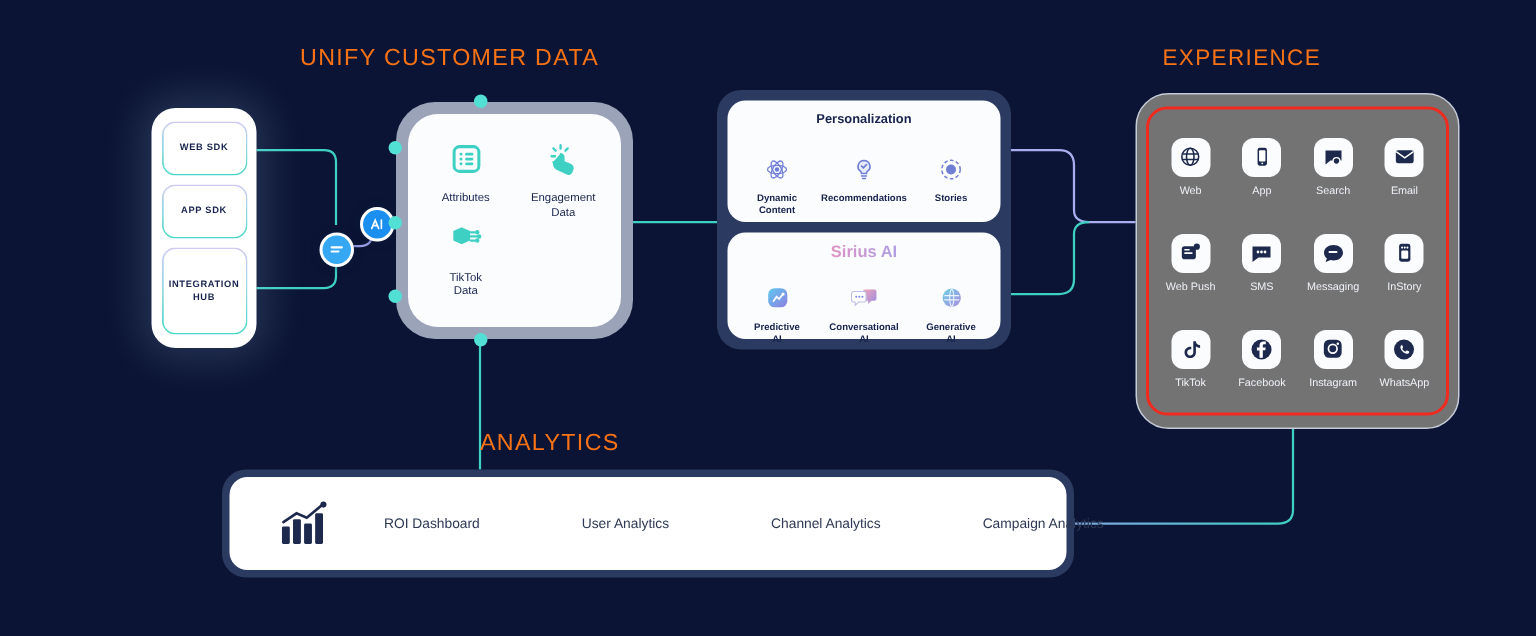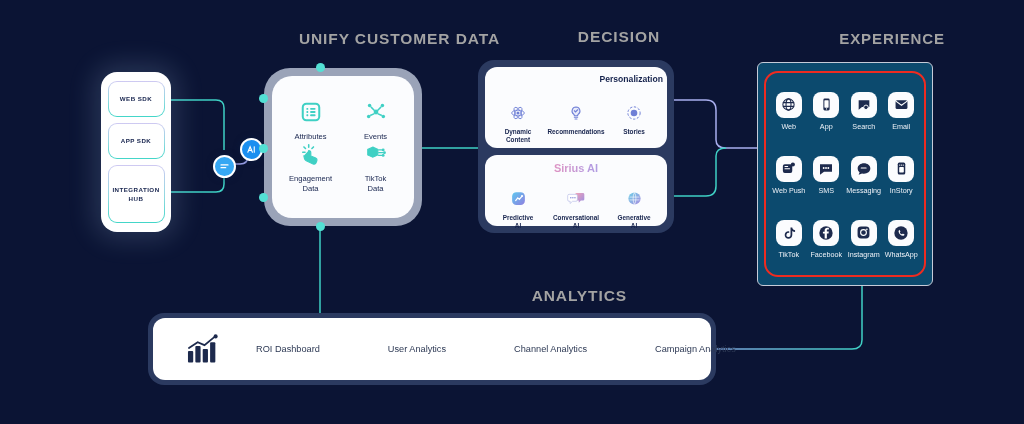--- a/index.html
+++ b/index.html
@@ -6,27 +6,27 @@
   body{
     width:1024px;height:424px;overflow:hidden;
     background:#0b1434;
     font-family:"Liberation Sans", sans-serif;
     position:relative;
   }
   .stage{position:absolute;inset:0;}
 
   
   .sec-title{
-    position:absolute;color:#a3a3a3;font-weight:700;letter-spacing:.9px;
-    text-align:right;line-height:1.15;
+    position:absolute;color:#f97316;font-weight:400;letter-spacing:.9px;
+    text-align:left;line-height:1.15;
   }
   #t-unify{left:200px;top:30px;width:300px;font-size:15.5px;}
   #t-decision{left:500px;top:28px;width:160px;font-size:15.5px;}
   #t-experience{left:775px;top:30px;width:170px;font-size:15px;}
-  #t-analytics{left:337px;top:287px;width:290px;font-size:15.5px;}
+  #t-analytics{left:320px;top:287px;width:290px;font-size:15.5px;}
 
   
   svg.wires{position:absolute;left:0;top:0;width:1024px;height:424px;overflow:visible;}
 
   
   #sources{
     position:absolute;left:101px;top:72px;width:70px;height:160px;
     background:#ffffff;border-radius:16px;
     box-shadow:0 0 26px 8px rgba(180,215,255,.16);
     display:flex;flex-direction:column;align-items:center;
@@ -77,34 +77,34 @@
 
   
   #decision{
     position:absolute;left:478px;top:60px;width:196px;height:173px;
     border-radius:16px;background:#2b3a60;padding:7px;box-sizing:border-box;
     display:flex;flex-direction:column;gap:7px;
   }
   .de-panel{background:#fbfcfe;border-radius:12px;padding:7px 4px 8px;box-sizing:border-box;}
   #de-pers{height:81px;}
   #de-ai{height:71px;}
-  .de-head{color:#16234d;font-size:8.6px;font-weight:700;text-align:right;margin-bottom:21px;}
+  .de-head{color:#16234d;font-size:8.6px;font-weight:700;text-align:center;margin-bottom:21px;}
   .sirius{
     text-align:center;font-size:11px;font-weight:700;margin-bottom:16px;position:relative;
     background:linear-gradient(90deg,#f9a58c 0%,#ef8fb5 28%,#b79be0 58%,#7fa7ef 100%);
     -webkit-background-clip:text;background-clip:text;color:transparent;
   }
   .de-row{display:flex;justify-content:space-around;align-items:flex-start;}
   .de-item{display:flex;flex-direction:column;align-items:center;gap:3px;width:62px;}
   .de-item .lbl{color:#16234d;font-size:6.4px;font-weight:700;text-align:center;line-height:1.3;}
 
   
   #experience{
-    position:absolute;left:757px;top:62px;width:176px;height:224px;
-    border-radius:6px;background:#0c4a6e;border:1.6px solid #c6cbd8;
+    position:absolute;left:757px;top:62px;width:216px;height:224px;
+    border-radius:22px;background:#737373;border:1.6px solid #c6cbd8;
     box-sizing:border-box;
   }
   #exp-hl{
     position:absolute;left:6px;top:8px;right:6px;bottom:8px;
     border:2px solid #ef2b20;border-radius:14px;pointer-events:none;
   }
   #exp-grid{
     position:absolute;left:12px;top:16px;right:12px;bottom:14px;
     display:grid;grid-template-columns:repeat(4,1fr);grid-template-rows:repeat(3,1fr);
     align-items:center;justify-items:center;
@@ -162,21 +162,20 @@
     <path d="M674,100 H706 Q716,100 716,110 V140 Q716,148 726,148 H757" fill="none" stroke="#a9aeee" stroke-width="1.5"></path>
     <path d="M674,196 H706 Q716,196 716,186 V156 Q716,148 726,148" fill="none" stroke="#3fd0c4" stroke-width="1.5"></path>
 
     <path d="M320,226 V313" fill="none" stroke="#3fd0c4" stroke-width="1.5"></path>
 
     <path d="M862,286 V340 Q862,349 852,349 H672" fill="none" stroke="url(#gBottom)" stroke-width="1.5"></path>
   </svg>
 
   <div class="sec-title" id="t-unify">UNIFY CUSTOMER DATA</div>
   <div class="sec-title" id="t-decision">
-    <div>DECISION</div>
   </div>
   <div class="sec-title" id="t-experience">EXPERIENCE</div>
   <div class="sec-title" id="t-analytics">ANALYTICS</div>
 
   <div id="sources">
     <div class="sdk" id="sdk-web">
       <span>WEB SDK</span>
     </div>
     <div class="sdk" id="sdk-app">
       <span>APP SDK</span>
@@ -214,33 +213,20 @@
               <rect x="11" y="7.5" width="6" height="2" rx="1" fill="#3fd0c4"></rect>
               <rect x="7" y="11" width="2" height="2" rx=".6" fill="#3fd0c4"></rect>
               <rect x="11" y="11" width="6" height="2" rx="1" fill="#3fd0c4"></rect>
               <rect x="7" y="14.5" width="2" height="2" rx=".6" fill="#3fd0c4"></rect>
               <rect x="11" y="14.5" width="6" height="2" rx="1" fill="#3fd0c4"></rect>
             </svg>
         </span>
         <span class="lbl">Attributes</span>
       </div>
 
-      <div class="ucell">
-        <span>
-          <svg width="22" height="22" viewBox="0 0 24 24" fill="none" stroke="#3fd0c4" stroke-width="1.6">
-              <circle cx="12" cy="12" r="2.6" fill="#3fd0c4" stroke="none"></circle>
-              <circle cx="5" cy="5" r="1.9" fill="#3fd0c4" stroke="none"></circle>
-              <circle cx="19" cy="5" r="1.9" fill="#3fd0c4" stroke="none"></circle>
-              <circle cx="4" cy="17" r="1.9" fill="#3fd0c4" stroke="none"></circle>
-              <circle cx="20" cy="17" r="1.9" fill="#3fd0c4" stroke="none"></circle>
-              <path d="M10.3 10.3 6.4 6.4M13.7 10.3 17.6 6.4M10.3 13.7 5.6 15.8M13.7 13.7 18.4 15.8"></path>
-            </svg>
-        </span>
-        <span class="lbl">Events</span>
-      </div>
 
       <div class="ucell">
         <span>
           <svg width="22" height="22" viewBox="0 0 24 24" fill="none" stroke="#3fd0c4" stroke-width="1.7" stroke-linecap="round">
               <path d="M9.5 4.5V2M6 6 4.3 4.3M13 6l1.7-1.7M5.5 10H3"></path>
               <path d="M9.4 8.2c1.3 0 2.4 1.1 2.4 2.4v3.5l4.8 1.9c1.5.6 2.2 2.2 1.7 3.6l-.8 2c-.5 1.2-2 1.8-3.2 1.2l-7.5-3.5c-1-.5-1.8-1.4-2-2.5l-.6-2.8" fill="#3fd0c4" stroke="#3fd0c4" stroke-width="1.2"></path>
             </svg>
         </span>
         <span class="lbl">
           <span>Engagement</span><br>

